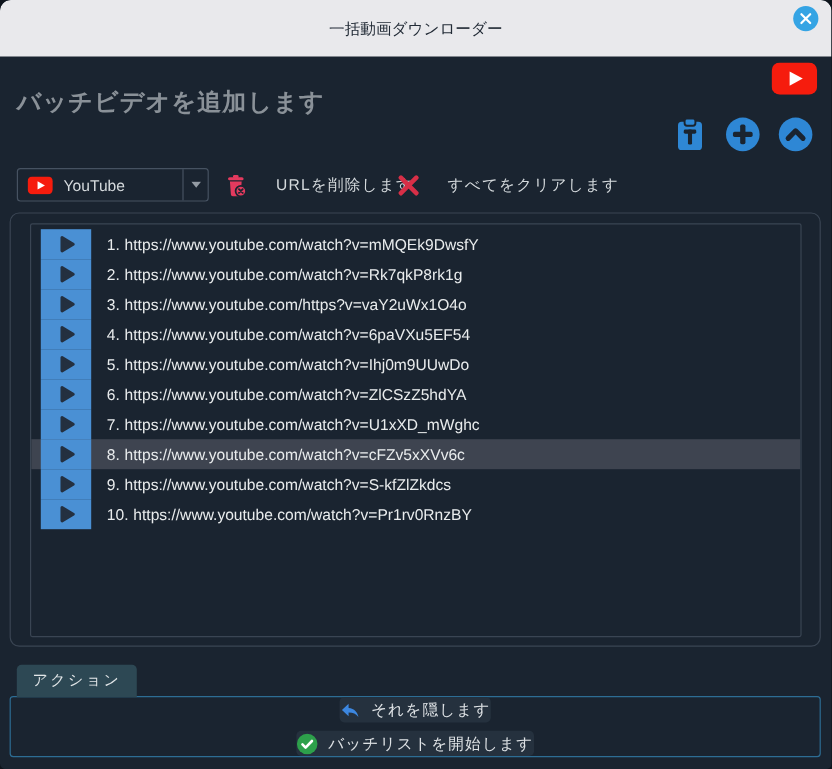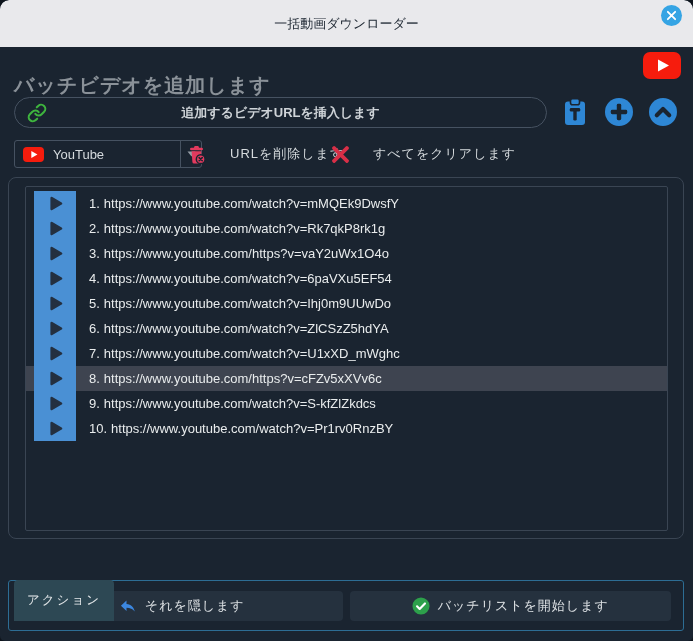--- a/index.html
+++ b/index.html
@@ -47,21 +47,21 @@
   .icon-btn {
     position:absolute; top:97px; width:30px; height:30px;
     background:transparent; border:none; padding:0; cursor:pointer;
   }
   .icon-btn.paste { left:560px; }
   .icon-btn.add { left:604px; }
   .icon-btn.collapse { left:648px; }
 
   
   .site-select {
-    position:absolute; left:14px; top:140px; width:188px; height:28px;
+    position:absolute; left:14px; top:140px; width:160px; height:28px;
     border:1px solid #465261; border-radius:3px;
     display:flex; align-items:center; padding-left:8px; cursor:pointer;
   }
   .site-select .lbl { margin-left:9px; font-size:13px; color:#d5dadd; flex:1; }
   .caret-box {
     width:21px; align-self:stretch; border-left:1px solid #465261;
     display:flex; align-items:center; justify-content:center;
   }
   .flat-btn {
     position:absolute; top:140px; height:28px; background:transparent; border:none;
@@ -85,29 +85,29 @@
   .row.selected { background:#3e4450; }
   .strip {
     width:42px; height:25px; background:#4a90d4; flex:none;
     display:flex; align-items:center; justify-content:center;
   }
   .row .txt { margin-left:13px; font-size:13px; color:#e9eced; white-space:nowrap; }
   .row .idx { margin-right:4px; }
 
   
   .actions-tab {
-    position:absolute; left:14px; top:580px; height:41px; z-index:2;
+    position:absolute; left:14px; top:554px; height:27px; z-index:2;
     background:#2d4854; border-radius:4px 4px 0 0;
     display:flex; align-items:center; padding:0 13px;
     font-size:12.5px; color:#e2e6e8; letter-spacing:2px;
   }
   .actions-group {
     position:absolute; left:8px; top:580px; width:676px; height:51px;
     border:1px solid #2d6d94; border-radius:3px;
-    display:flex; align-items:center; padding:0 12px; gap:7px;
+    display:flex; align-items:center; padding:0 12px; gap:7px;flex-direction:column;
   }
   .act-btn {
     flex:1; height:30px; background:#25313e; border:none; border-radius:4px;
     display:flex; align-items:center; justify-content:center; gap:8px;
     font-size:13px; color:#dee2e5; cursor:pointer; font-family:inherit; letter-spacing:1px;
   }
   svg { display:block; }
 </style>
 </head>
 <body>
@@ -126,29 +126,20 @@
   </div>
 
   <div class="page-title">バッチビデオを追加します</div>
   <div class="yt-logo">
     <svg width="38" height="27" viewBox="0 0 38 27">
         <rect width="38" height="27" rx="7" fill="#f61c0d"></rect>
         <path d="M15 7.5 L26 13.5 L15 19.5 Z" fill="#fff"></path>
       </svg>
   </div>
 
-  <div class="url-entry">
-    <span class="link-ic">
-      <svg width="20" height="20" viewBox="0 0 24 24" fill="none" stroke="#3eb43e" stroke-width="2.5" stroke-linecap="round" stroke-linejoin="round">
-          <path d="M10 13a5 5 0 0 0 7.54.54l3-3a5 5 0 0 0-7.07-7.07l-1.72 1.71"></path>
-          <path d="M14 11a5 5 0 0 0-7.54-.54l-3 3a5 5 0 0 0 7.07 7.07l1.71-1.71"></path>
-        </svg>
-    </span>
-    <input type="text" placeholder="追加するビデオURLを挿入します" style="">
-  </div>
 
   <button class="icon-btn paste">
     <span>
       <svg width="30" height="30" viewBox="0 0 30 30">
         <rect x="5" y="4.5" width="20" height="23.5" rx="3" fill="#2e87d5"></rect>
         <rect x="10.5" y="1.8" width="9" height="6" rx="2" fill="#2e87d5" stroke="#1a2430" stroke-width="1.6"></rect>
         <rect x="9.8" y="11" width="10.4" height="3.4" rx="1.2" fill="#1a2430"></rect>
         <rect x="13.3" y="11" width="3.4" height="12.5" rx="1.2" fill="#1a2430"></rect>
       </svg>
     </span>
@@ -268,21 +259,21 @@
           </svg>
       </span>
       <span class="txt"><span class="idx">7.</span><span>https://www.youtube.com/watch?v=U1xXD_mWghc</span></span>
     </div>
       <div class="row selected">
       <span class="strip">
         <svg width="17" height="17" viewBox="0 0 20 20">
             <path d="M5.5 3.5 L16.5 10 L5.5 16.5 Z" fill="#243040" stroke="#243040" stroke-width="3" stroke-linejoin="round"></path>
           </svg>
       </span>
-      <span class="txt"><span class="idx">8.</span><span>https://www.youtube.com/https?v=cFZv5xXVv6c</span></span>
+      <span class="txt"><span class="idx">8.</span><span>https://www.youtube.com/watch?v=cFZv5xXVv6c</span></span>
     </div>
       <div class="row">
       <span class="strip">
         <svg width="17" height="17" viewBox="0 0 20 20">
             <path d="M5.5 3.5 L16.5 10 L5.5 16.5 Z" fill="#243040" stroke="#243040" stroke-width="3" stroke-linejoin="round"></path>
           </svg>
       </span>
       <span class="txt"><span class="idx">9.</span><span>https://www.youtube.com/watch?v=S-kfZlZkdcs</span></span>
     </div>
       <div class="row">

